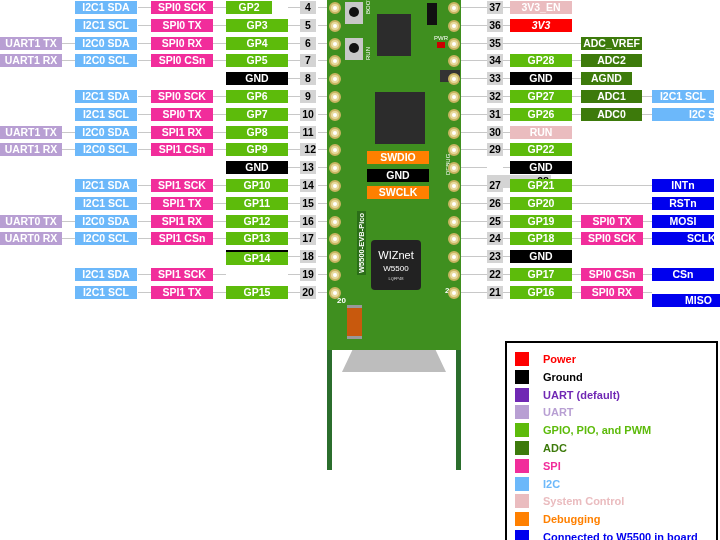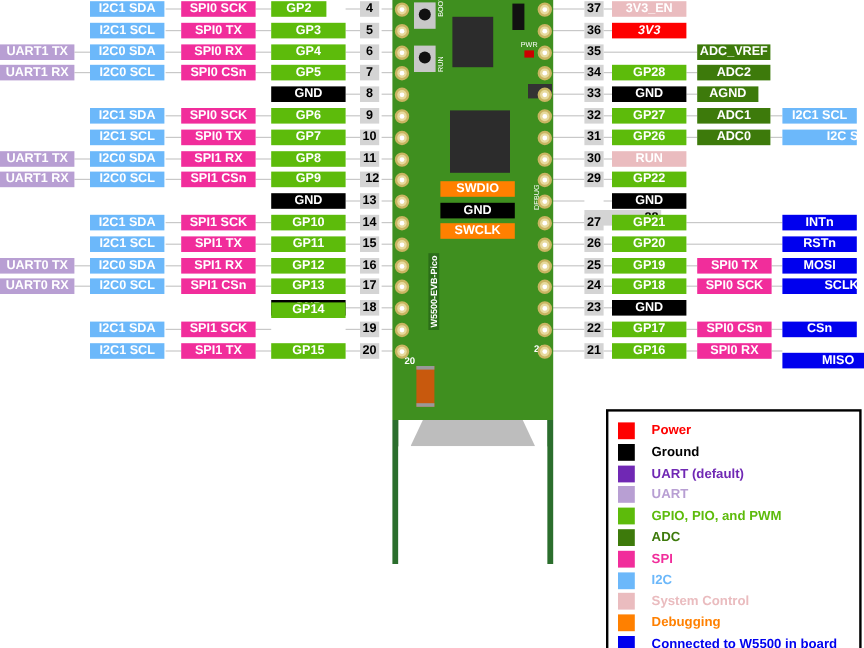--- a/index.html
+++ b/index.html
@@ -166,20 +166,25 @@
         <div style="position:absolute;left:4px;top:5px;width:10px;height:10px;border-radius:50%;background:#111;"></div>
       </div>
     <div style="position:absolute;left:38px;top:60px;font-size:6px;color:#fff;transform:rotate(-90deg);transform-origin:left top;white-space:nowrap;">RUN</div>
     <div class="chip" style="left:50px;top:14px;width:34px;height:42px;"></div>
     <div class="chip" style="left:100px;top:3px;width:10px;height:22px;background:#111;"></div>
     <div style="position:absolute;left:107px;top:35px;font-size:6px;color:#fff;">PWR</div>
     <div style="position:absolute;left:110px;top:42px;width:8px;height:6px;background:#c00;"></div>
     <div class="chip" style="left:113px;top:70px;width:20px;height:12px;background:#333;"></div>
     <div class="chip" style="left:48px;top:92px;width:50px;height:52px;"></div>
     <div style="position:absolute;left:30px;top:275px;font-size:7.5px;font-weight:bold;color:#fff;background:#2b6e18;transform:rotate(-90deg);transform-origin:left top;white-space:nowrap;padding:0 2px;">W5500-EVB-Pico</div>
+    <div class="chip" style="left:44px;top:240px;width:50px;height:50px;border-radius:4px;background:#222;">
+      <div style="position:absolute;left:0;width:50px;top:9px;text-align:center;font-size:11px;color:#fff;">WIZnet</div>
+      <div style="position:absolute;left:0;width:50px;top:24px;text-align:center;font-size:8px;color:#fff;">W5500</div>
+      <div style="position:absolute;left:0;width:50px;top:36px;text-align:center;font-size:4px;color:#ddd;">LQFP48</div>
+    </div>
     <div style="position:absolute;left:10px;top:296px;font-size:8px;font-weight:bold;color:#fff;">20</div>
     <div style="position:absolute;left:118px;top:286px;font-size:8px;font-weight:bold;color:#fff;">21</div>
     <div style="position:absolute;left:20px;top:305px;width:15px;height:28px;background:#c8590d;border-top:3px solid #999;border-bottom:3px solid #999;"></div>
     <div style="position:absolute;left:118px;top:175px;font-size:6px;color:#fff;transform:rotate(-90deg);transform-origin:left top;">DEBUG</div>
   </div>
 
   <div style="position:absolute;left:327px;top:350px;width:134px;height:120px;">
     <div style="position:absolute;left:0;top:0;width:5px;height:120px;background:#2b6e2d;"></div>
     <div style="position:absolute;right:0;top:0;width:5px;height:120px;background:#2b6e2d;"></div>
     <div style="position:absolute;left:15px;top:0;width:104px;height:22px;background:#bdbdbd;clip-path:polygon(10% 0,90% 0,100% 100%,0 100%);"></div>

